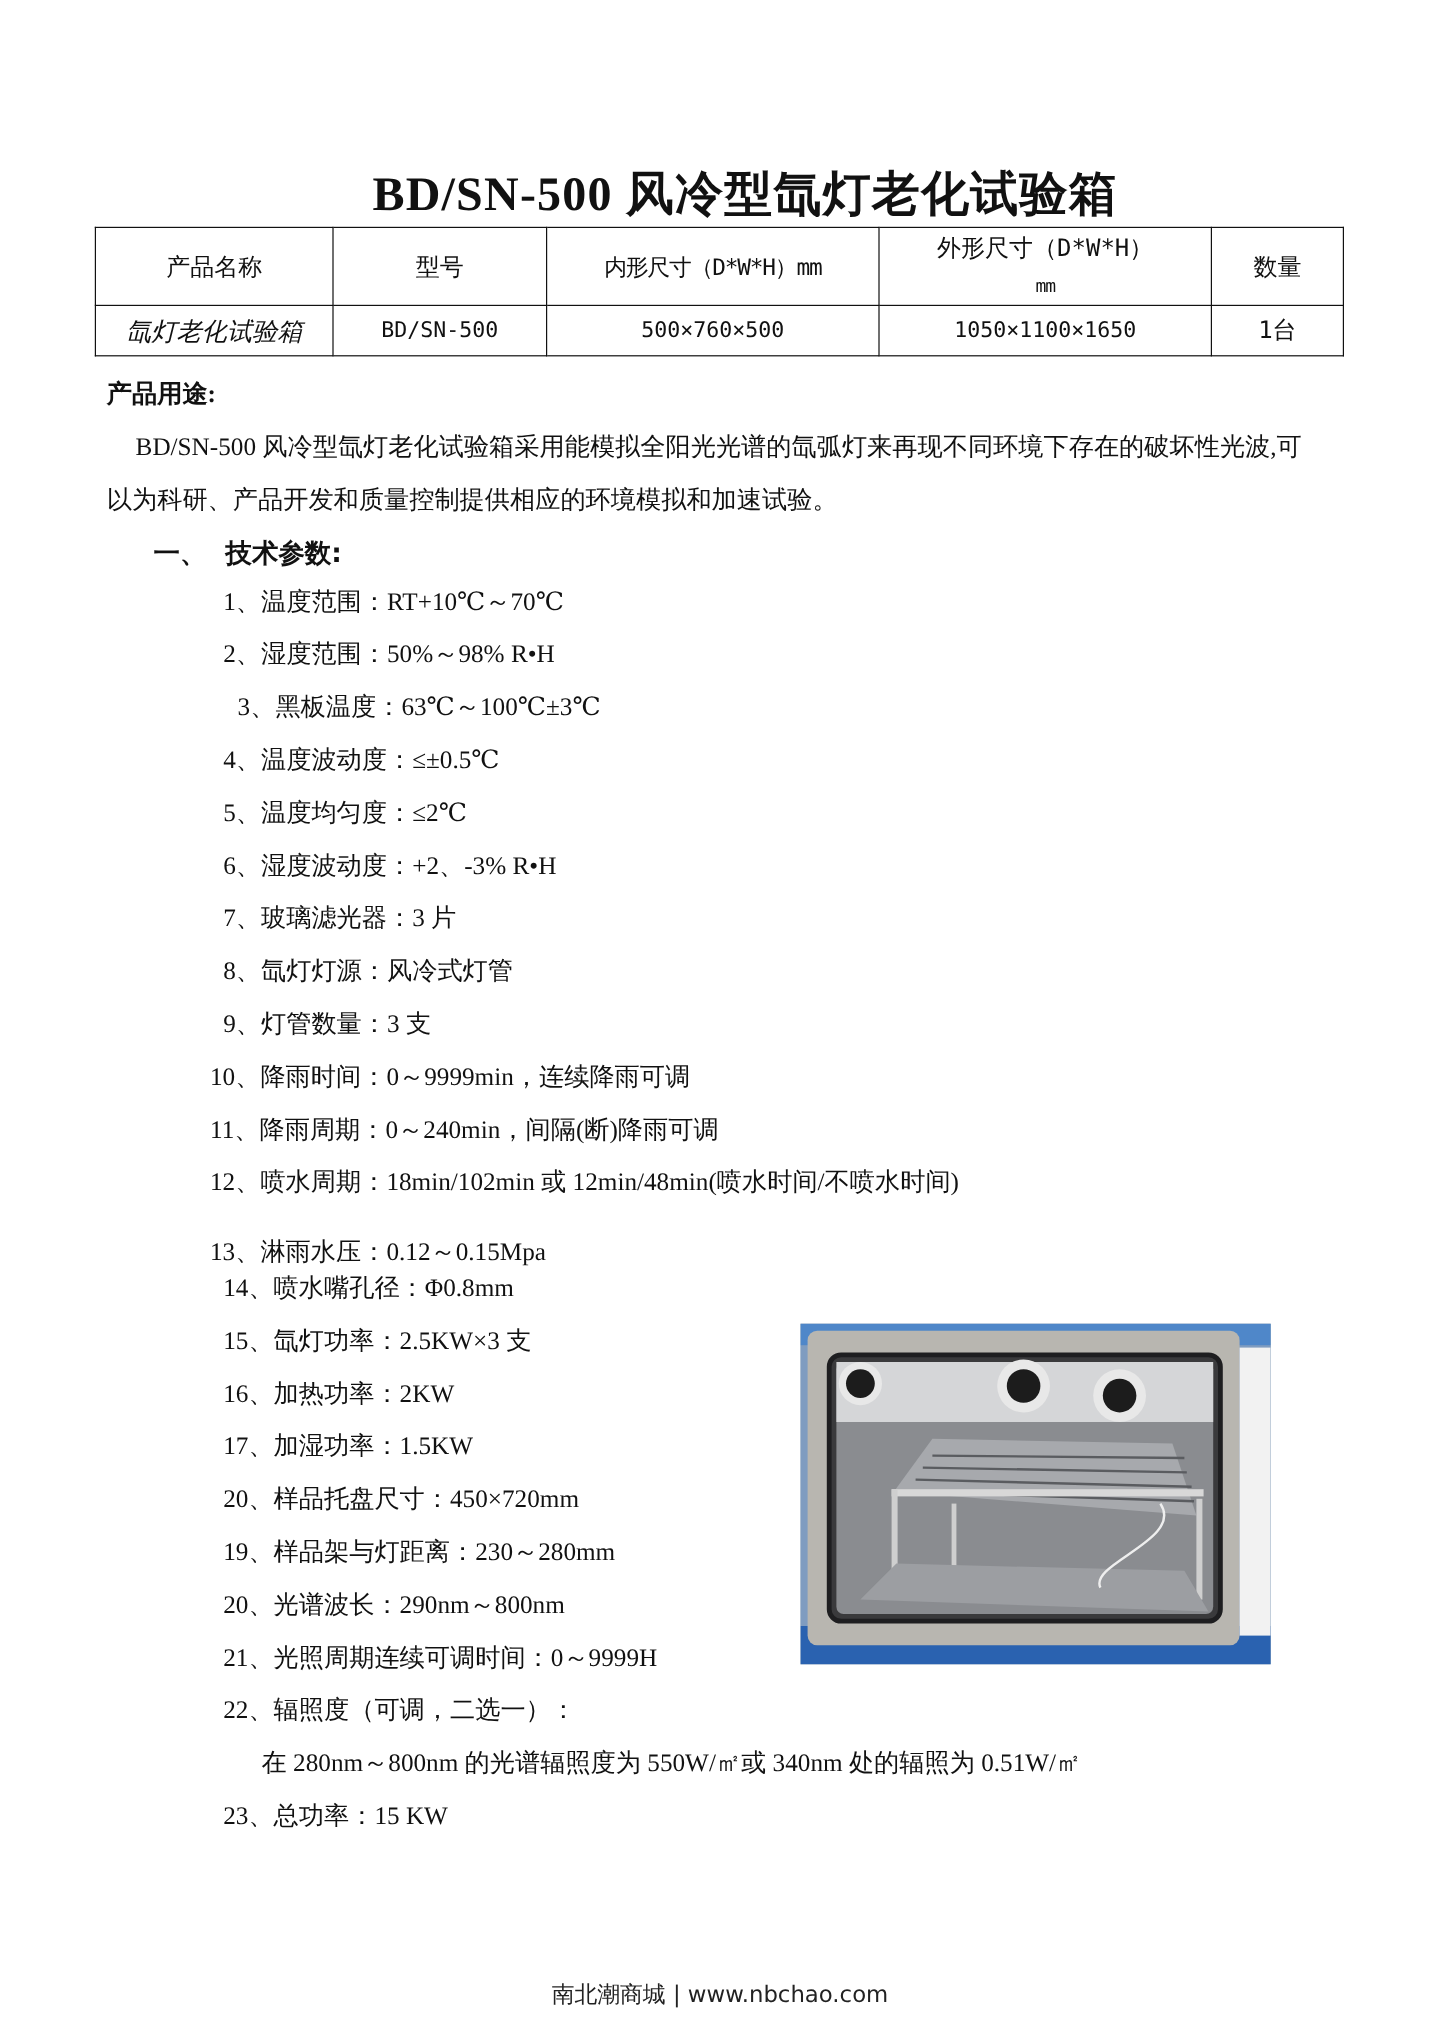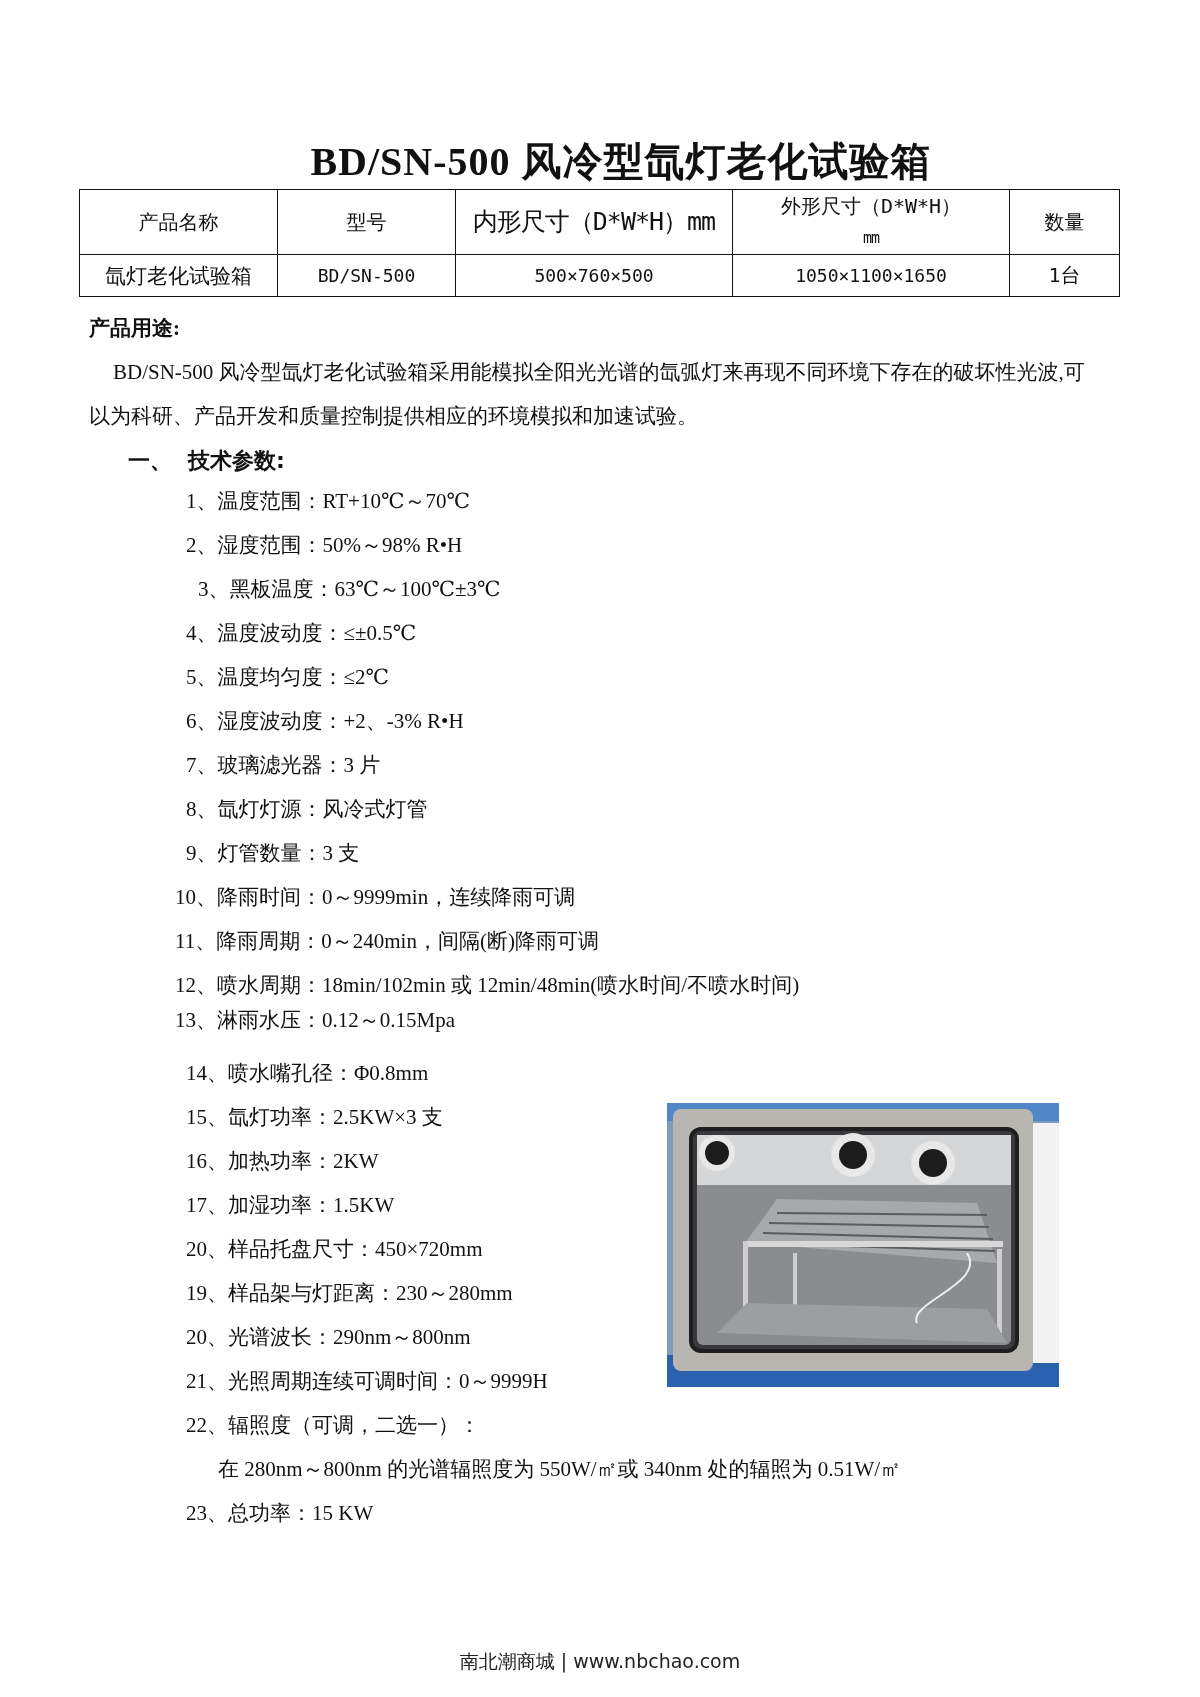--- a/index.html
+++ b/index.html
@@ -71,29 +71,29 @@
     <col style="width:198px">
       <col style="width:178px">
       <col style="width:277px">
       <col style="width:277px">
       <col style="width:110px">
   </colgroup>
   <tbody>
       <tr>
     <th>产品名称</th>
     <th>型号</th>
-    <th><span class="mm" style="font-size:25px">内形尺寸（D*W*H）mm</span></th>
+    <th><span class="mm" style="font-size:19px">内形尺寸（D*W*H）mm</span></th>
     <th>
       <div>外形尺寸（D*W*H）</div>
       <div class="mm">mm</div>
     </th>
     <th>数量</th>
   </tr>
   <tr>
-    <td style="font-size:21px;font-family:'DejaVu Sans',sans-serif;">氙灯老化试验箱</td>
+    <td style="font-size:21px;font-family:'DejaVu Sans',sans-serif;font-style:italic;">氙灯老化试验箱</td>
     <td style="font-size:18px">BD/SN-500</td>
     <td style="font-size:18px">500×760×500</td>
     <td style="font-size:18px">1050×1100×1650</td>
     <td style="font-size:20px">1台</td>
   </tr>
 </tbody>
   </table>
 
 <div class="section-label">产品用途:</div>
 <div class="para"><span class="indent"></span><span>BD/SN-500 风冷型氙灯老化试验箱采用能模拟全阳光光谱的氙弧灯来再现不同环境下存在的破坏性光波,可以为科研、产品开发和质量控制提供相应的环境模拟和加速试验。</span></div>
@@ -108,21 +108,21 @@
   <li style="left:198px;top:88px"><span class="n">3、</span><span>黑板温度：63℃～100℃±3℃</span></li>
   <li style="left:186px;top:132px"><span class="n">4、</span><span>温度波动度：≤±0.5℃</span></li>
   <li style="left:186px;top:176px"><span class="n">5、</span><span>温度均匀度：≤2℃</span></li>
   <li style="left:186px;top:220px"><span class="n">6、</span><span>湿度波动度：+2、-3% R•H</span></li>
   <li style="left:186px;top:264px"><span class="n">7、</span><span>玻璃滤光器：3 片</span></li>
   <li style="left:186px;top:308px"><span class="n">8、</span><span>氙灯灯源：风冷式灯管</span></li>
   <li style="left:186px;top:352px"><span class="n">9、</span><span>灯管数量：3 支</span></li>
   <li style="left:175px;top:396px"><span class="n">10、</span><span>降雨时间：0～9999min，连续降雨可调</span></li>
   <li style="left:175px;top:440px"><span class="n">11、</span><span>降雨周期：0～240min，间隔(断)降雨可调</span></li>
   <li style="left:175px;top:484px"><span class="n">12、</span><span>喷水周期：18min/102min 或 12min/48min(喷水时间/不喷水时间)</span></li>
-  <li style="left:175px;top:519px"><span class="n">13、</span><span>淋雨水压：0.12～0.15Mpa</span></li>
+  <li style="left:175px;top:542px"><span class="n">13、</span><span>淋雨水压：0.12～0.15Mpa</span></li>
   <li style="left:186px;top:572px"><span class="n">14、</span><span>喷水嘴孔径：Φ0.8mm</span></li>
   <li style="left:186px;top:616px"><span class="n">15、</span><span>氙灯功率：2.5KW×3 支</span></li>
   <li style="left:186px;top:660px"><span class="n">16、</span><span>加热功率：2KW</span></li>
   <li style="left:186px;top:704px"><span class="n">17、</span><span>加湿功率：1.5KW</span></li>
   <li style="left:186px;top:748px"><span class="n">20、</span><span>样品托盘尺寸：450×720mm</span></li>
   <li style="left:186px;top:792px"><span class="n">19、</span><span>样品架与灯距离：230～280mm</span></li>
   <li style="left:186px;top:836px"><span class="n">20、</span><span>光谱波长：290nm～800nm</span></li>
   <li style="left:186px;top:880px"><span class="n">21、</span><span>光照周期连续可调时间：0～9999H</span></li>
   <li style="left:186px;top:924px"><span class="n">22、</span><span>辐照度（可调，二选一）：</span></li>
   <li style="left:218px;top:968px"><span class="n"></span><span>在 280nm～800nm 的光谱辐照度为 550W/㎡或 340nm 处的辐照为 0.51W/㎡</span></li>

